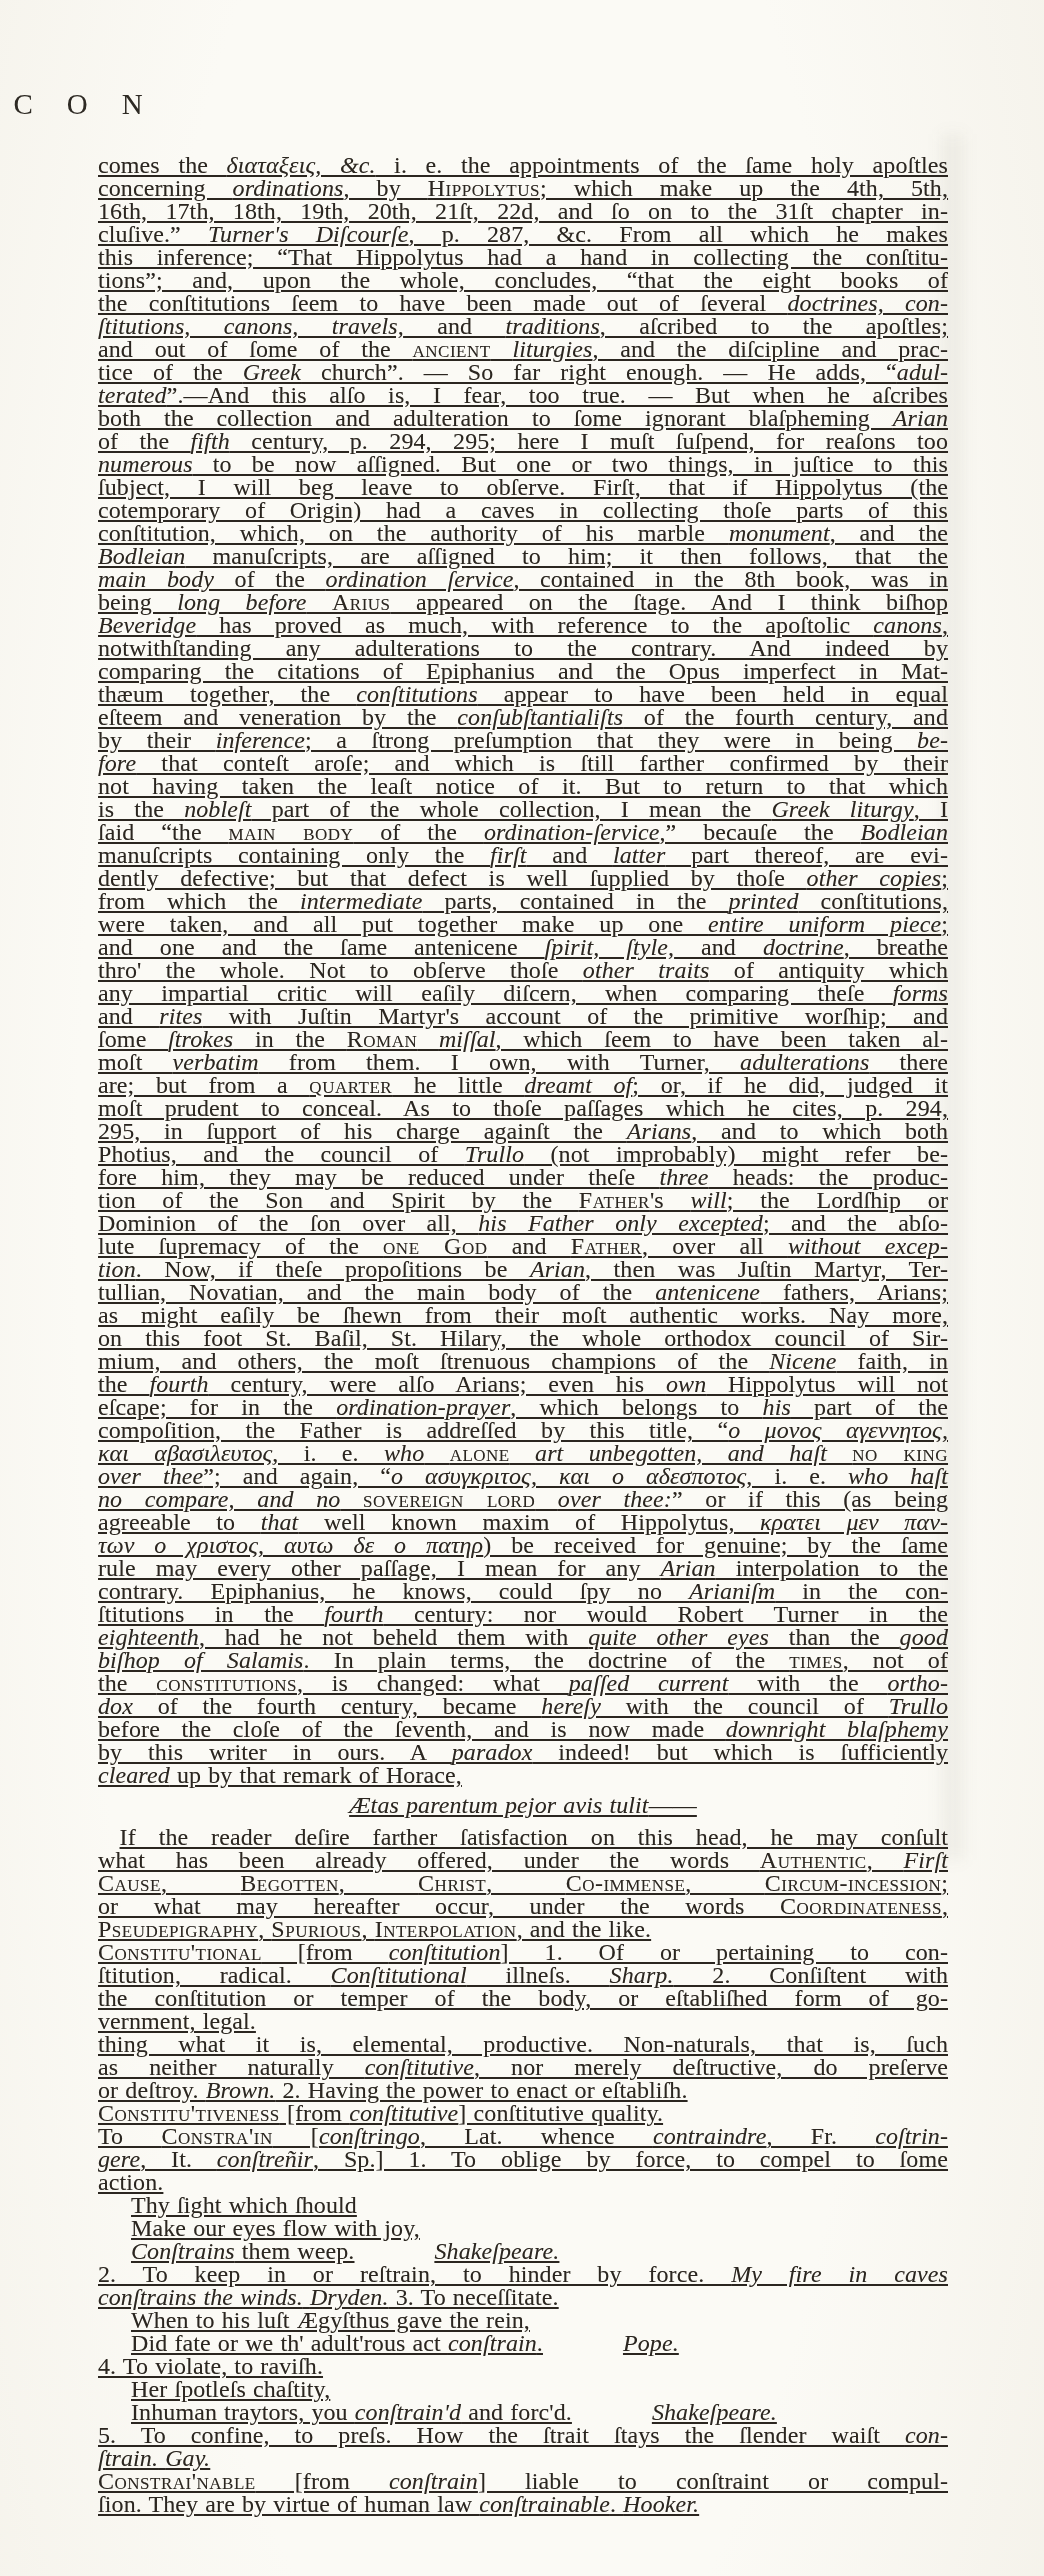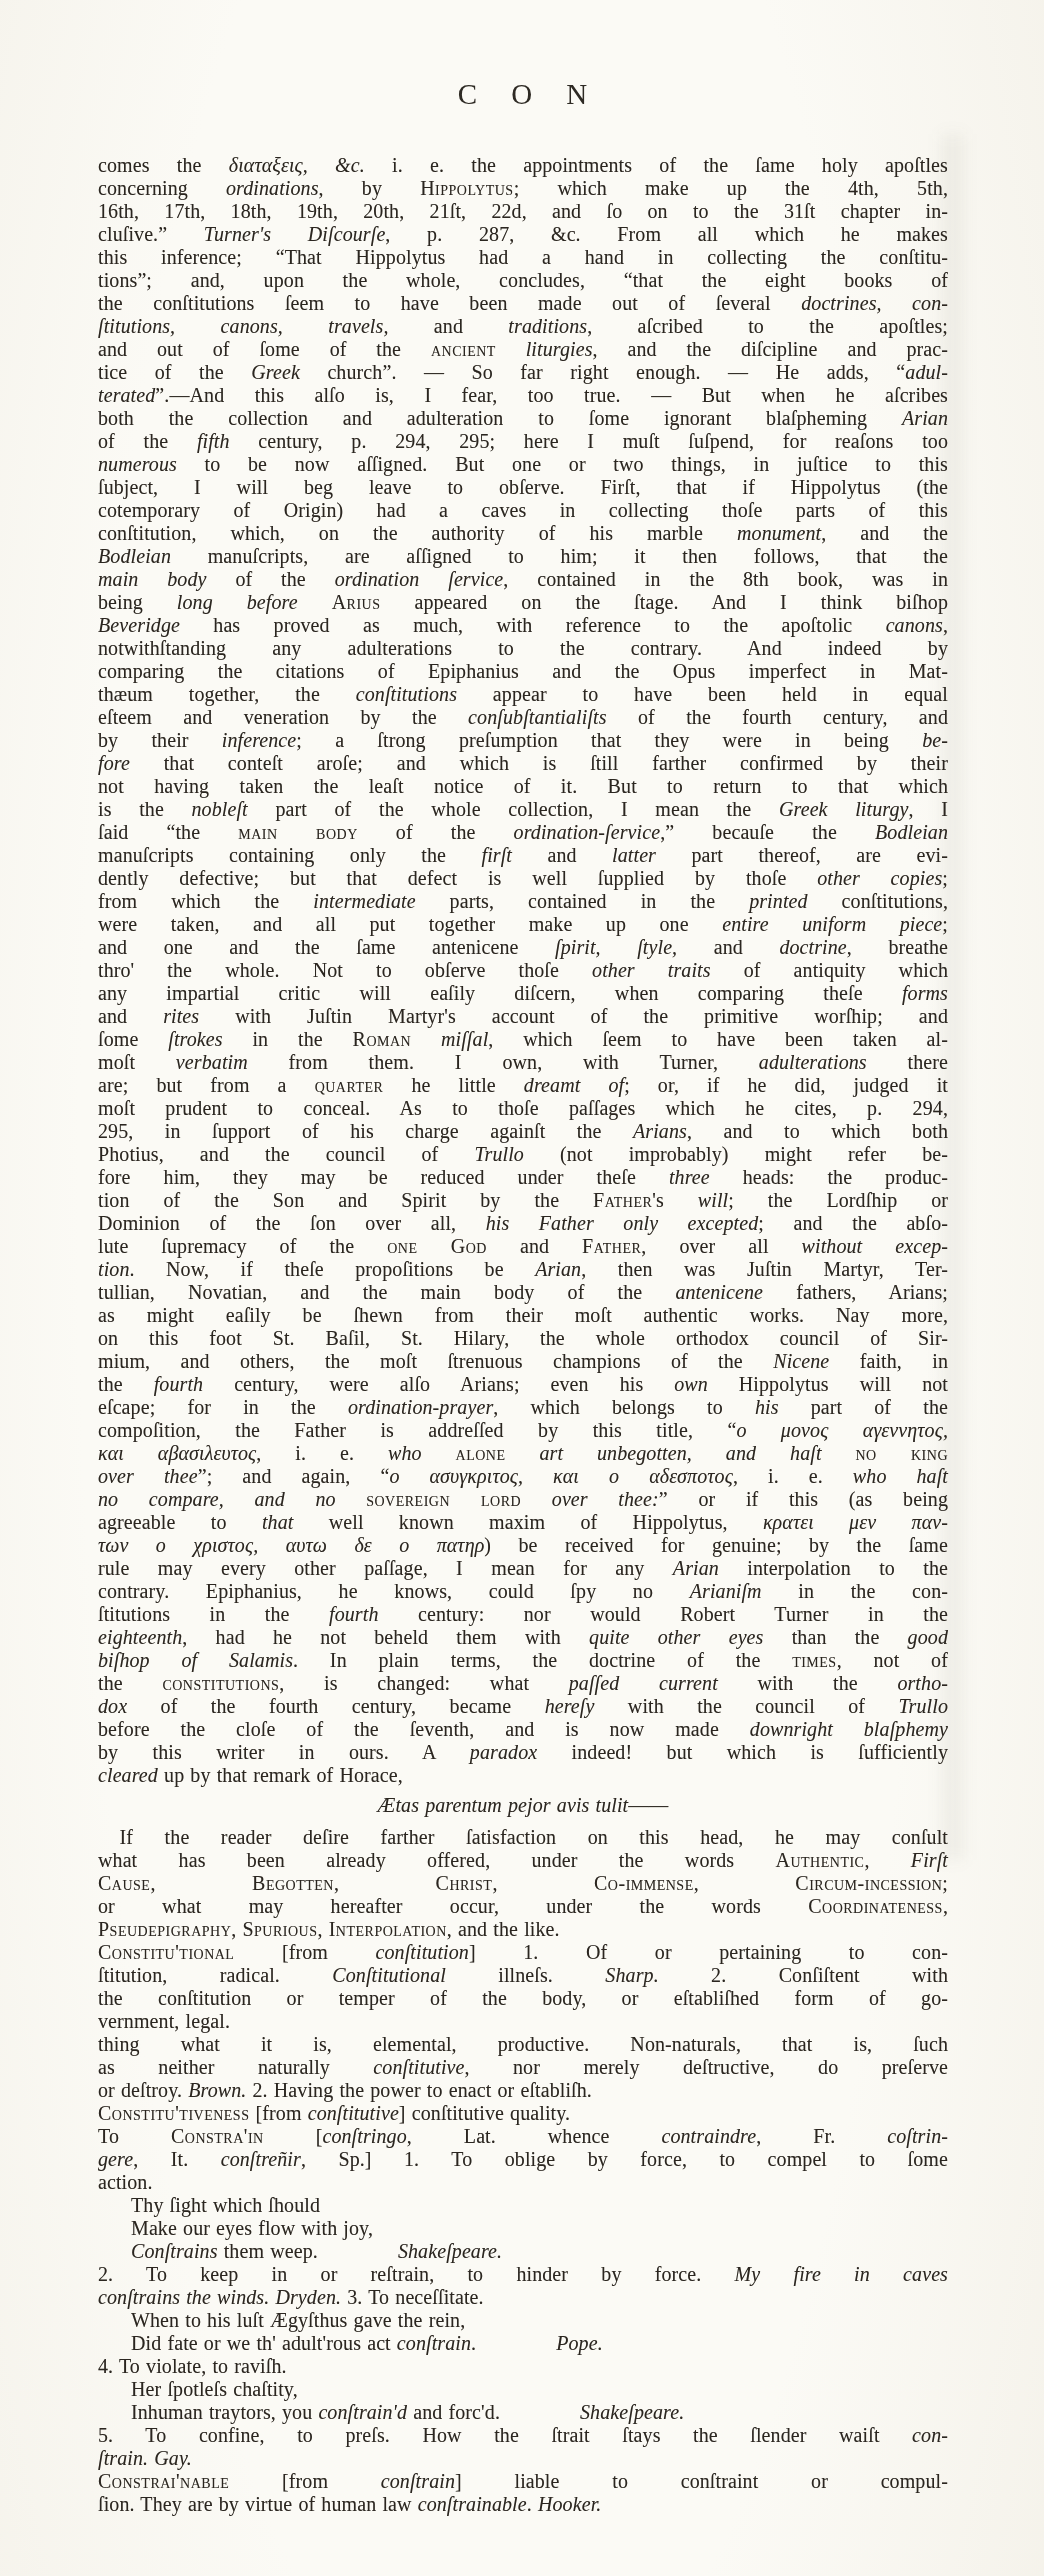--- a/index.html
+++ b/index.html
@@ -4,28 +4,29 @@
 <style>
   :root { --paper:#f8f6ef; --ink:#2b2620; }
   html,body { margin:0; padding:0; background:var(--paper); }
   .page {
     position:relative; width:1045px; height:3211px; overflow:hidden;
     background: radial-gradient(ellipse at 48% 38%, #fbfaf5 55%, #f2efe6 100%);
     color: var(--ink);
     font-family: "Liberation Serif", "DejaVu Serif", serif;
   }
   .running-head {
-    position:absolute; top:78px; left:0; width:100%;
-    text-align:center; font-size:29px; letter-spacing:13.4px; text-indent:13.4px;
+    position:absolute; top:88px; left:0; width:100%;
+    font-size:29px; letter-spacing:13.4px; text-indent:13.4px;
     color:#2e2a24;
   }
   .text-block {
     position:absolute; left:98px; top:154px; width:850px;
-    font-size:20px; line-height:23px; word-spacing:1px; letter-spacing:0.1px;
+    font-size:24px; line-height:23px; word-spacing:1px; letter-spacing:0.1px;
     text-shadow: 0 0 0.5px rgba(43,38,32,0.25);
+    text-decoration: underline;
   }
   .ln { text-align:justify; text-align-last:justify; min-height:23px; }
   .ln.last { text-align-last:left; }
   .ln.center { text-align:center; text-align-last:center; margin:7.2px 0 9.3px; }
   .ln.verse { text-align:center; text-align-last:left; padding-left:33px; }
   .ln.indent { text-indent:21.6px; }
   .attr { font-style:italic; margin-left:80px; }
   .sc { font-variant:small-caps; letter-spacing:0.5px; }
   .edge-smear {
     position:absolute; right:81px; top:134px; width:23px; height:1726px;

